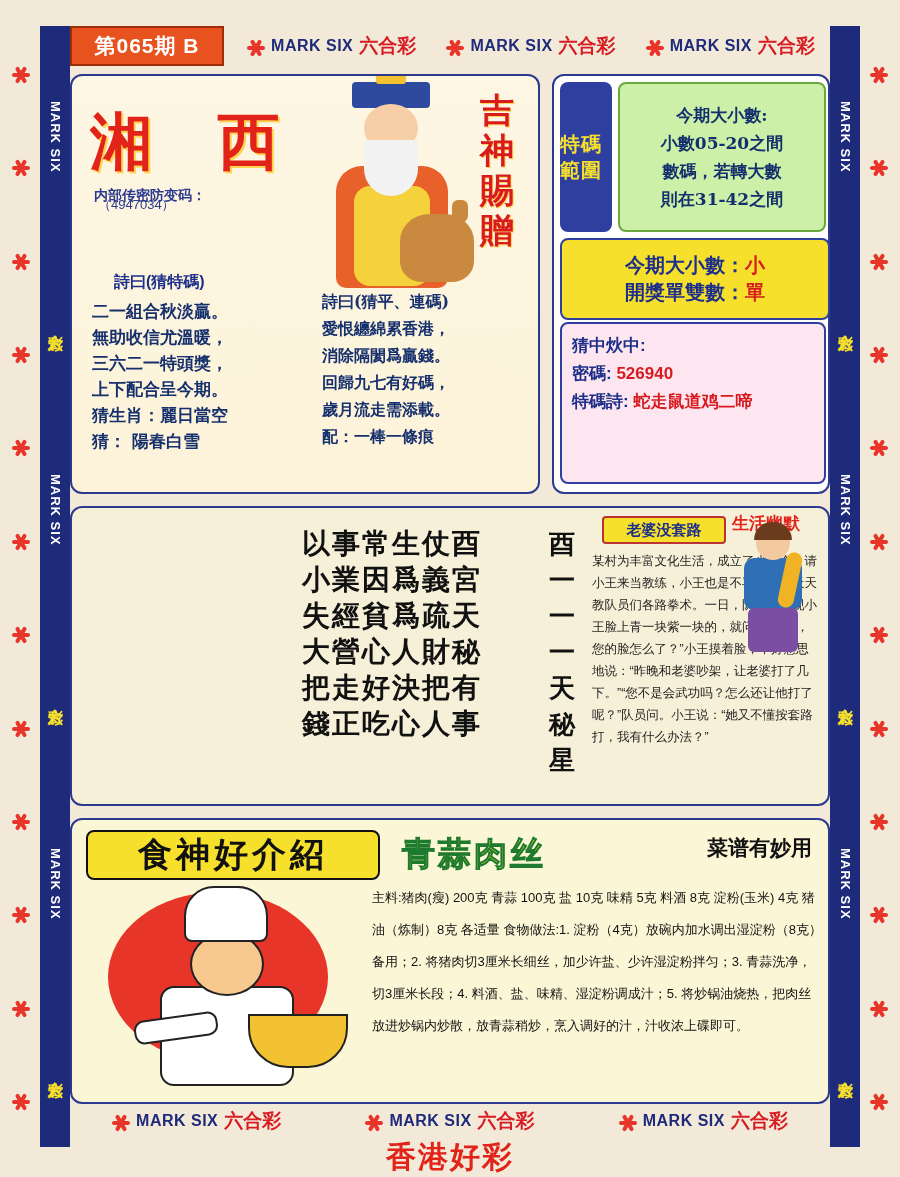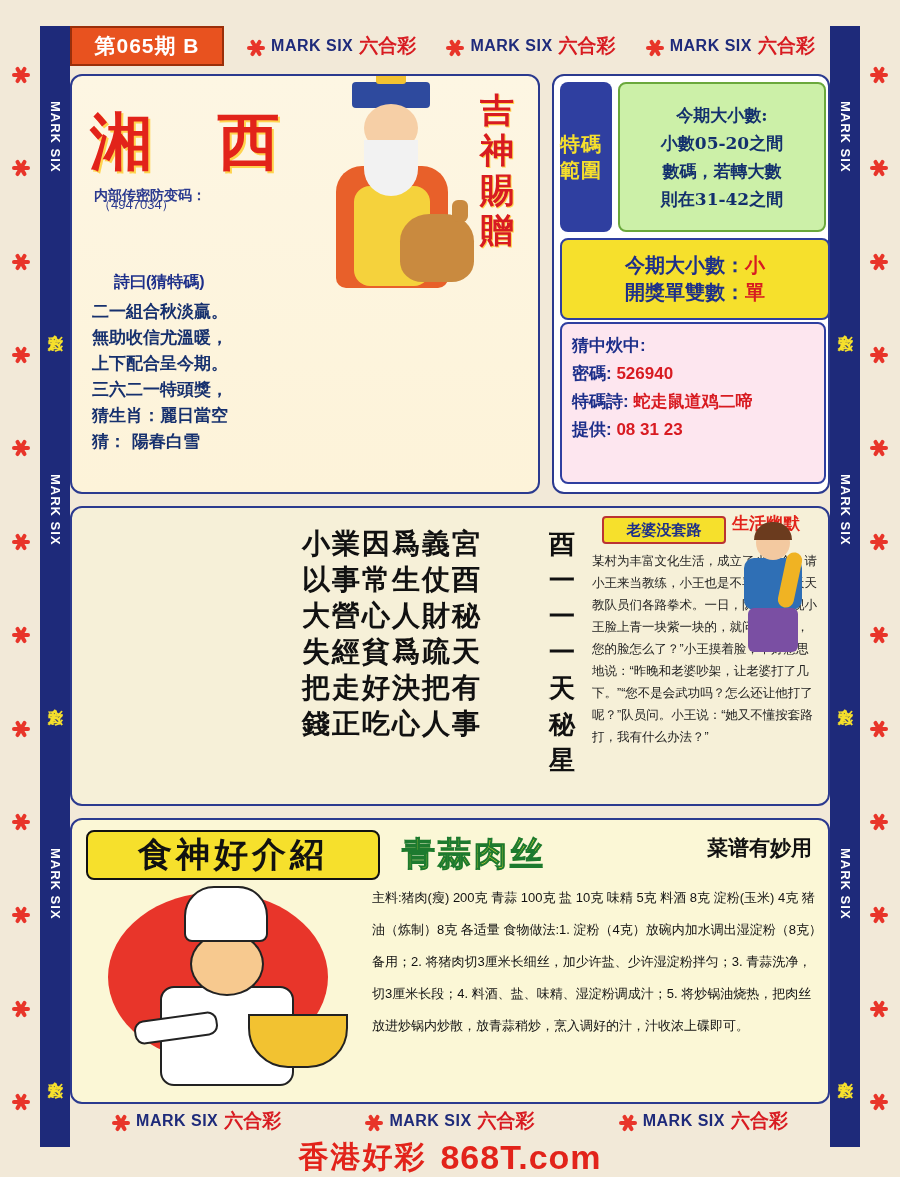--- a/index.html
+++ b/index.html
@@ -546,24 +546,32 @@
   <div class="content">
 
     <div class="panel p-top-left">
       <div class="xiangxi">湘 西</div>
       <div class="secret">内部传密防变码：</div>
       <div class="secret2">（4947034）</div>
       <div class="shiyue">詩曰(猜特碼)</div>
       <div class="poem-left">
         <div>二一組合秋淡贏。</div>
         <div>無助收信尤溫暖，</div>
+        <div>三六二一特頭獎，</div>
         <div>上下配合呈今期。</div>
-        <div>三六二一特頭獎，</div>
         <div>猜生肖：麗日當空</div>
         <div>猜：  陽春白雪</div>
+      </div>
+      <div class="poem-right">
+        <div>詩曰(猜平、連碼)</div>
+        <div>愛恨纏綿累香港，</div>
+        <div>消除隔閡爲贏錢。</div>
+        <div>回歸九七有好碼，</div>
+        <div>歲月流走需添載。</div>
+        <div>配：一棒一條痕</div>
       </div>
       <div class="god">
         <div class="hat"></div>
         <div class="robe"></div>
         <div class="robe2"></div>
         <div class="deer"></div>
         <div class="face"></div>
         <div class="beard"></div>
       </div>
       <div class="jishen">吉神賜贈</div>
@@ -590,33 +598,29 @@
       <div class="guess-box">
         <div>猜中炏中:</div>
         <div>
           <span>密碼:</span>
           <span class="red">526940</span>
         </div>
         <div>
           <span>特碼詩:</span>
           <span class="red">蛇走鼠道鸡二啼</span>
         </div>
-        <div>
-          <span>提供:</span>
-          <span class="red">08 31 23</span>
-        </div>
       </div>
     </div>
 
     <div class="panel p-mid">
       <div class="bigpoem">
+        <div>以事常生仗酉</div>
         <div>小業因爲義宮</div>
-        <div>以事常生仗酉</div>
+        <div>失經貧爲疏天</div>
         <div>大營心人財秘</div>
-        <div>失經貧爲疏天</div>
         <div>把走好決把有</div>
         <div>錢正吃心人事</div>
       </div>
       <div class="sidecol">酉一一一天秘星</div>
 
       <div class="joke-title">老婆没套路</div>
       <div class="joke-tag">生活幽默</div>
       <div class="joke-text">某村为丰富文化生活，成立了少林会，请小王来当教练，小王也是不孚众望，天天教队员们各路拳术。一日，队员们发现小王脸上青一块紫一块的，就问：“教练，您的脸怎么了？”小王摸着脸，不好意思地说：“昨晚和老婆吵架，让老婆打了几下。”“您不是会武功吗？怎么还让他打了呢？”队员问。小王说：“她又不懂按套路打，我有什么办法？”</div>
       <div class="sax">
         <div class="body"></div>
@@ -680,16 +684,15 @@
             <span style="transform:rotate(180deg)"></span>
             <span style="transform:rotate(240deg)"></span>
             <span style="transform:rotate(300deg)"></span>
           </span>
         <span class="en">MARK SIX</span>
         <span class="cn">六合彩</span>
       </div>
     </div>
     <div class="brand-main">
       <span class="brand-cn">香港好彩</span>
-      <span class="brand-en">868T.com</span>
     </div>
   </div>
 </div>
 
 </body></html>

